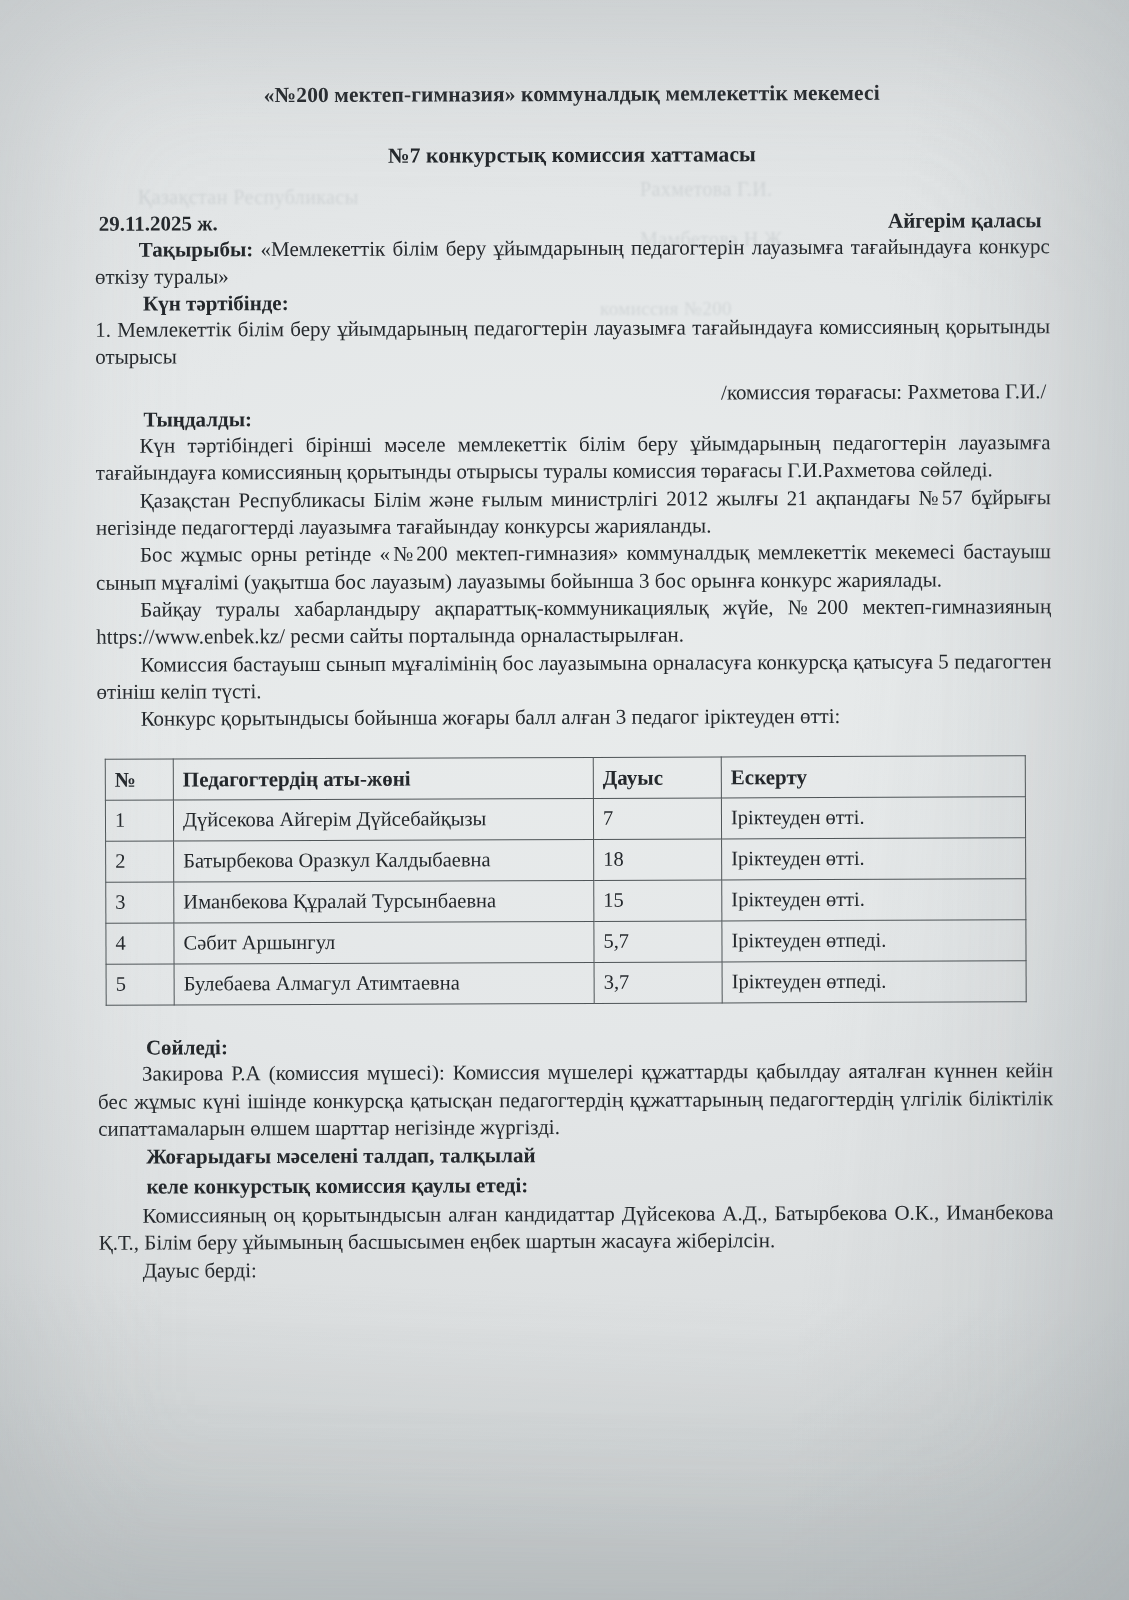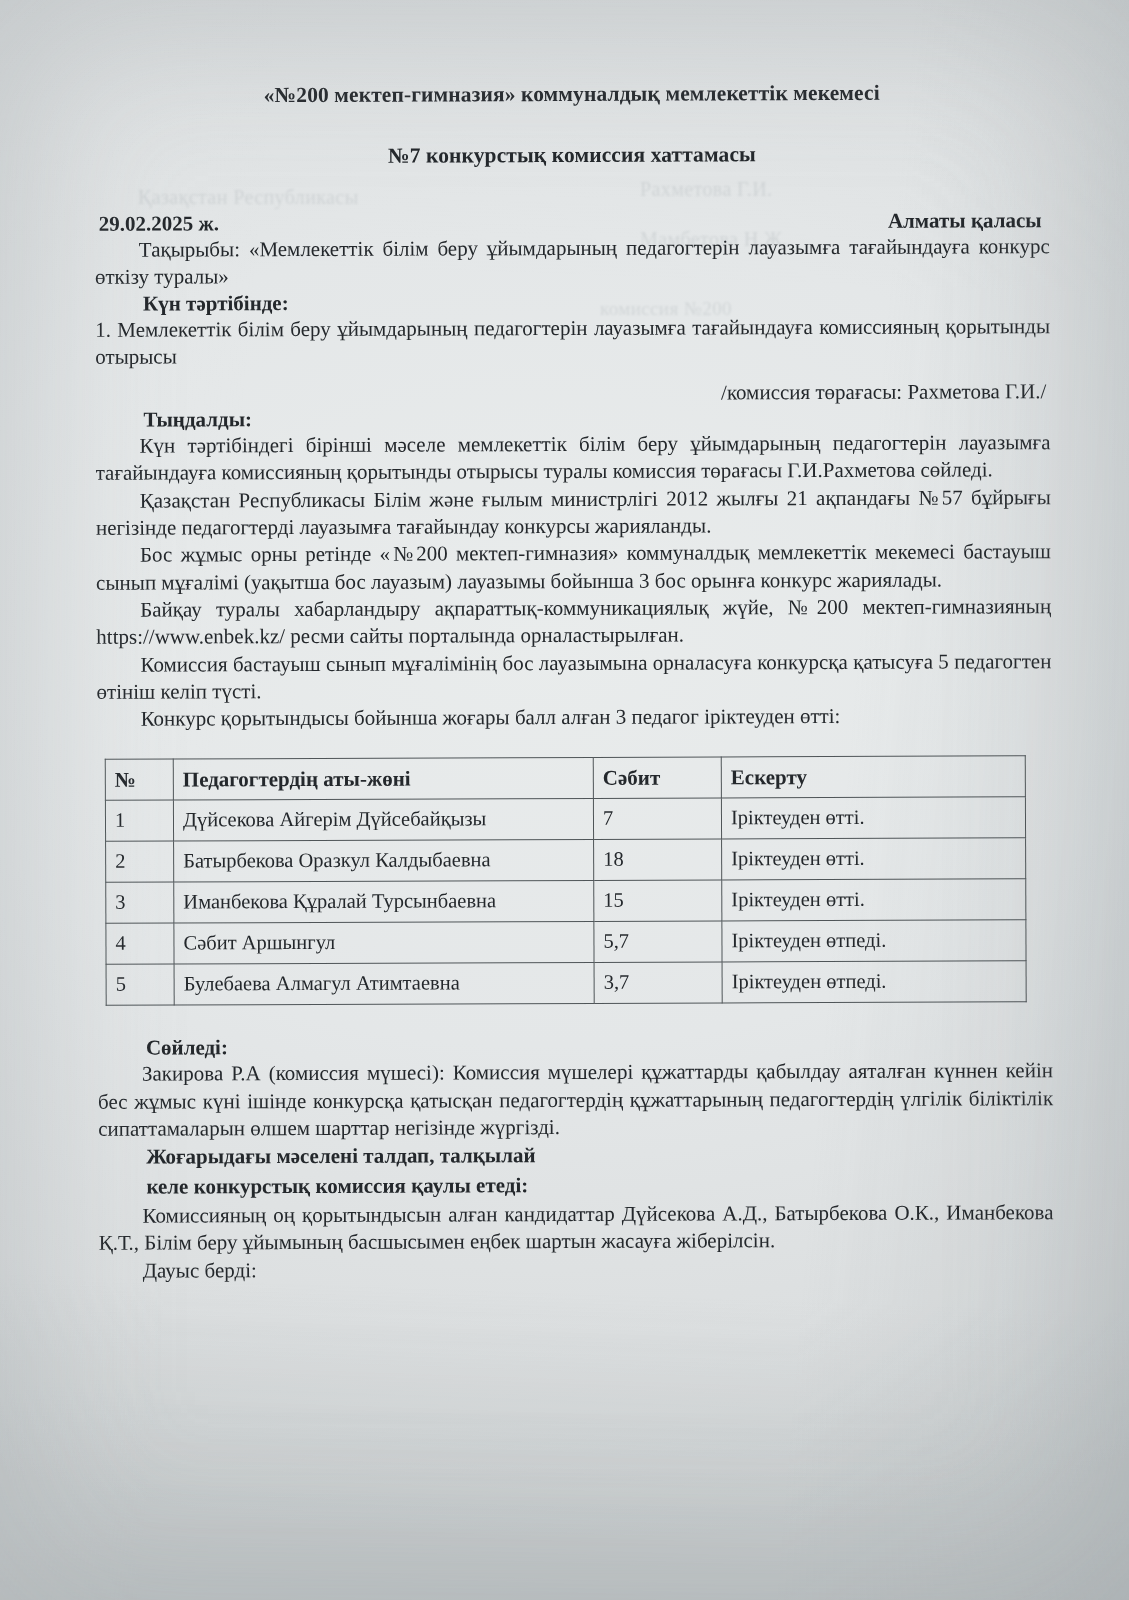--- a/index.html
+++ b/index.html
@@ -95,21 +95,21 @@
     padding-left: 48px;
   }
   .hdg2 {
     font-weight: bold;
     font-size: 21px;
     margin: 0;
     padding-left: 48px;
     line-height: 1.42;
   }
 
-  .sub-label { font-weight: normal; }
+  .sub-label { font-weight: bold; }
 
   .right-note {
     text-align: right;
     font-size: 21px;
     margin: 12px 0 0 0;
     padding-right: 4px;
   }
 
   
   table.scores {
@@ -151,22 +151,22 @@
   <div class="bleed" style="left:640px; top:178px; font-size:20px;">Рахметова Г.И.</div>
   <div class="bleed" style="left:640px; top:228px; font-size:20px;">Мамбетова Н.Ж.</div>
   <div class="bleed" style="left:600px; top:298px; font-size:19px;">комиссия №200</div>
 
   <div class="content skew">
 
     <div class="ttl ttl-1">«№200 мектеп-гимназия» коммуналдық мемлекеттік мекемесі</div>
     <div class="ttl ttl-2">№7 конкурстық комиссия хаттамасы</div>
 
     <div class="row-date">
-      <span>29.02.2025 ж.</span>
-      <span>Алматы қаласы</span>
+      <span>29.11.2025 ж.</span>
+      <span>Айгерім қаласы</span>
     </div>
 
     <p class="body ind sp-before-26"><span class="sub-label">Тақырыбы:</span>
       <span>«Мемлекеттік білім беру ұйымдарының педагогтерін лауазымға тағайындауға конкурс өткізу туралы»</span></p>
 
     <p class="hdg sp-before-34">Күн тәртібінде:</p>
     <p class="body sp-before-18">1. Мемлекеттік білім беру ұйымдарының педагогтерін лауазымға тағайындауға комиссияның қорытынды отырысы</p>
 
     <p class="right-note">/комиссия төрағасы: Рахметова Г.И./</p>
 
@@ -183,21 +183,21 @@
       <colgroup>
         <col class="c-no">
           <col class="c-name">
           <col class="c-pts">
           <col class="c-note">
       </colgroup>
       <thead>
         <tr>
           <th>№</th>
           <th>Педагогтердің аты-жөні</th>
-          <th>Сәбит</th>
+          <th>Дауыс</th>
           <th>Ескерту</th>
         </tr>
       </thead>
       <tbody>
         <tr>
           <td>1</td>
           <td>Дүйсекова Айгерім Дүйсебайқызы</td>
           <td>7</td>
           <td>Іріктеуден өтті.</td>
         </tr>

